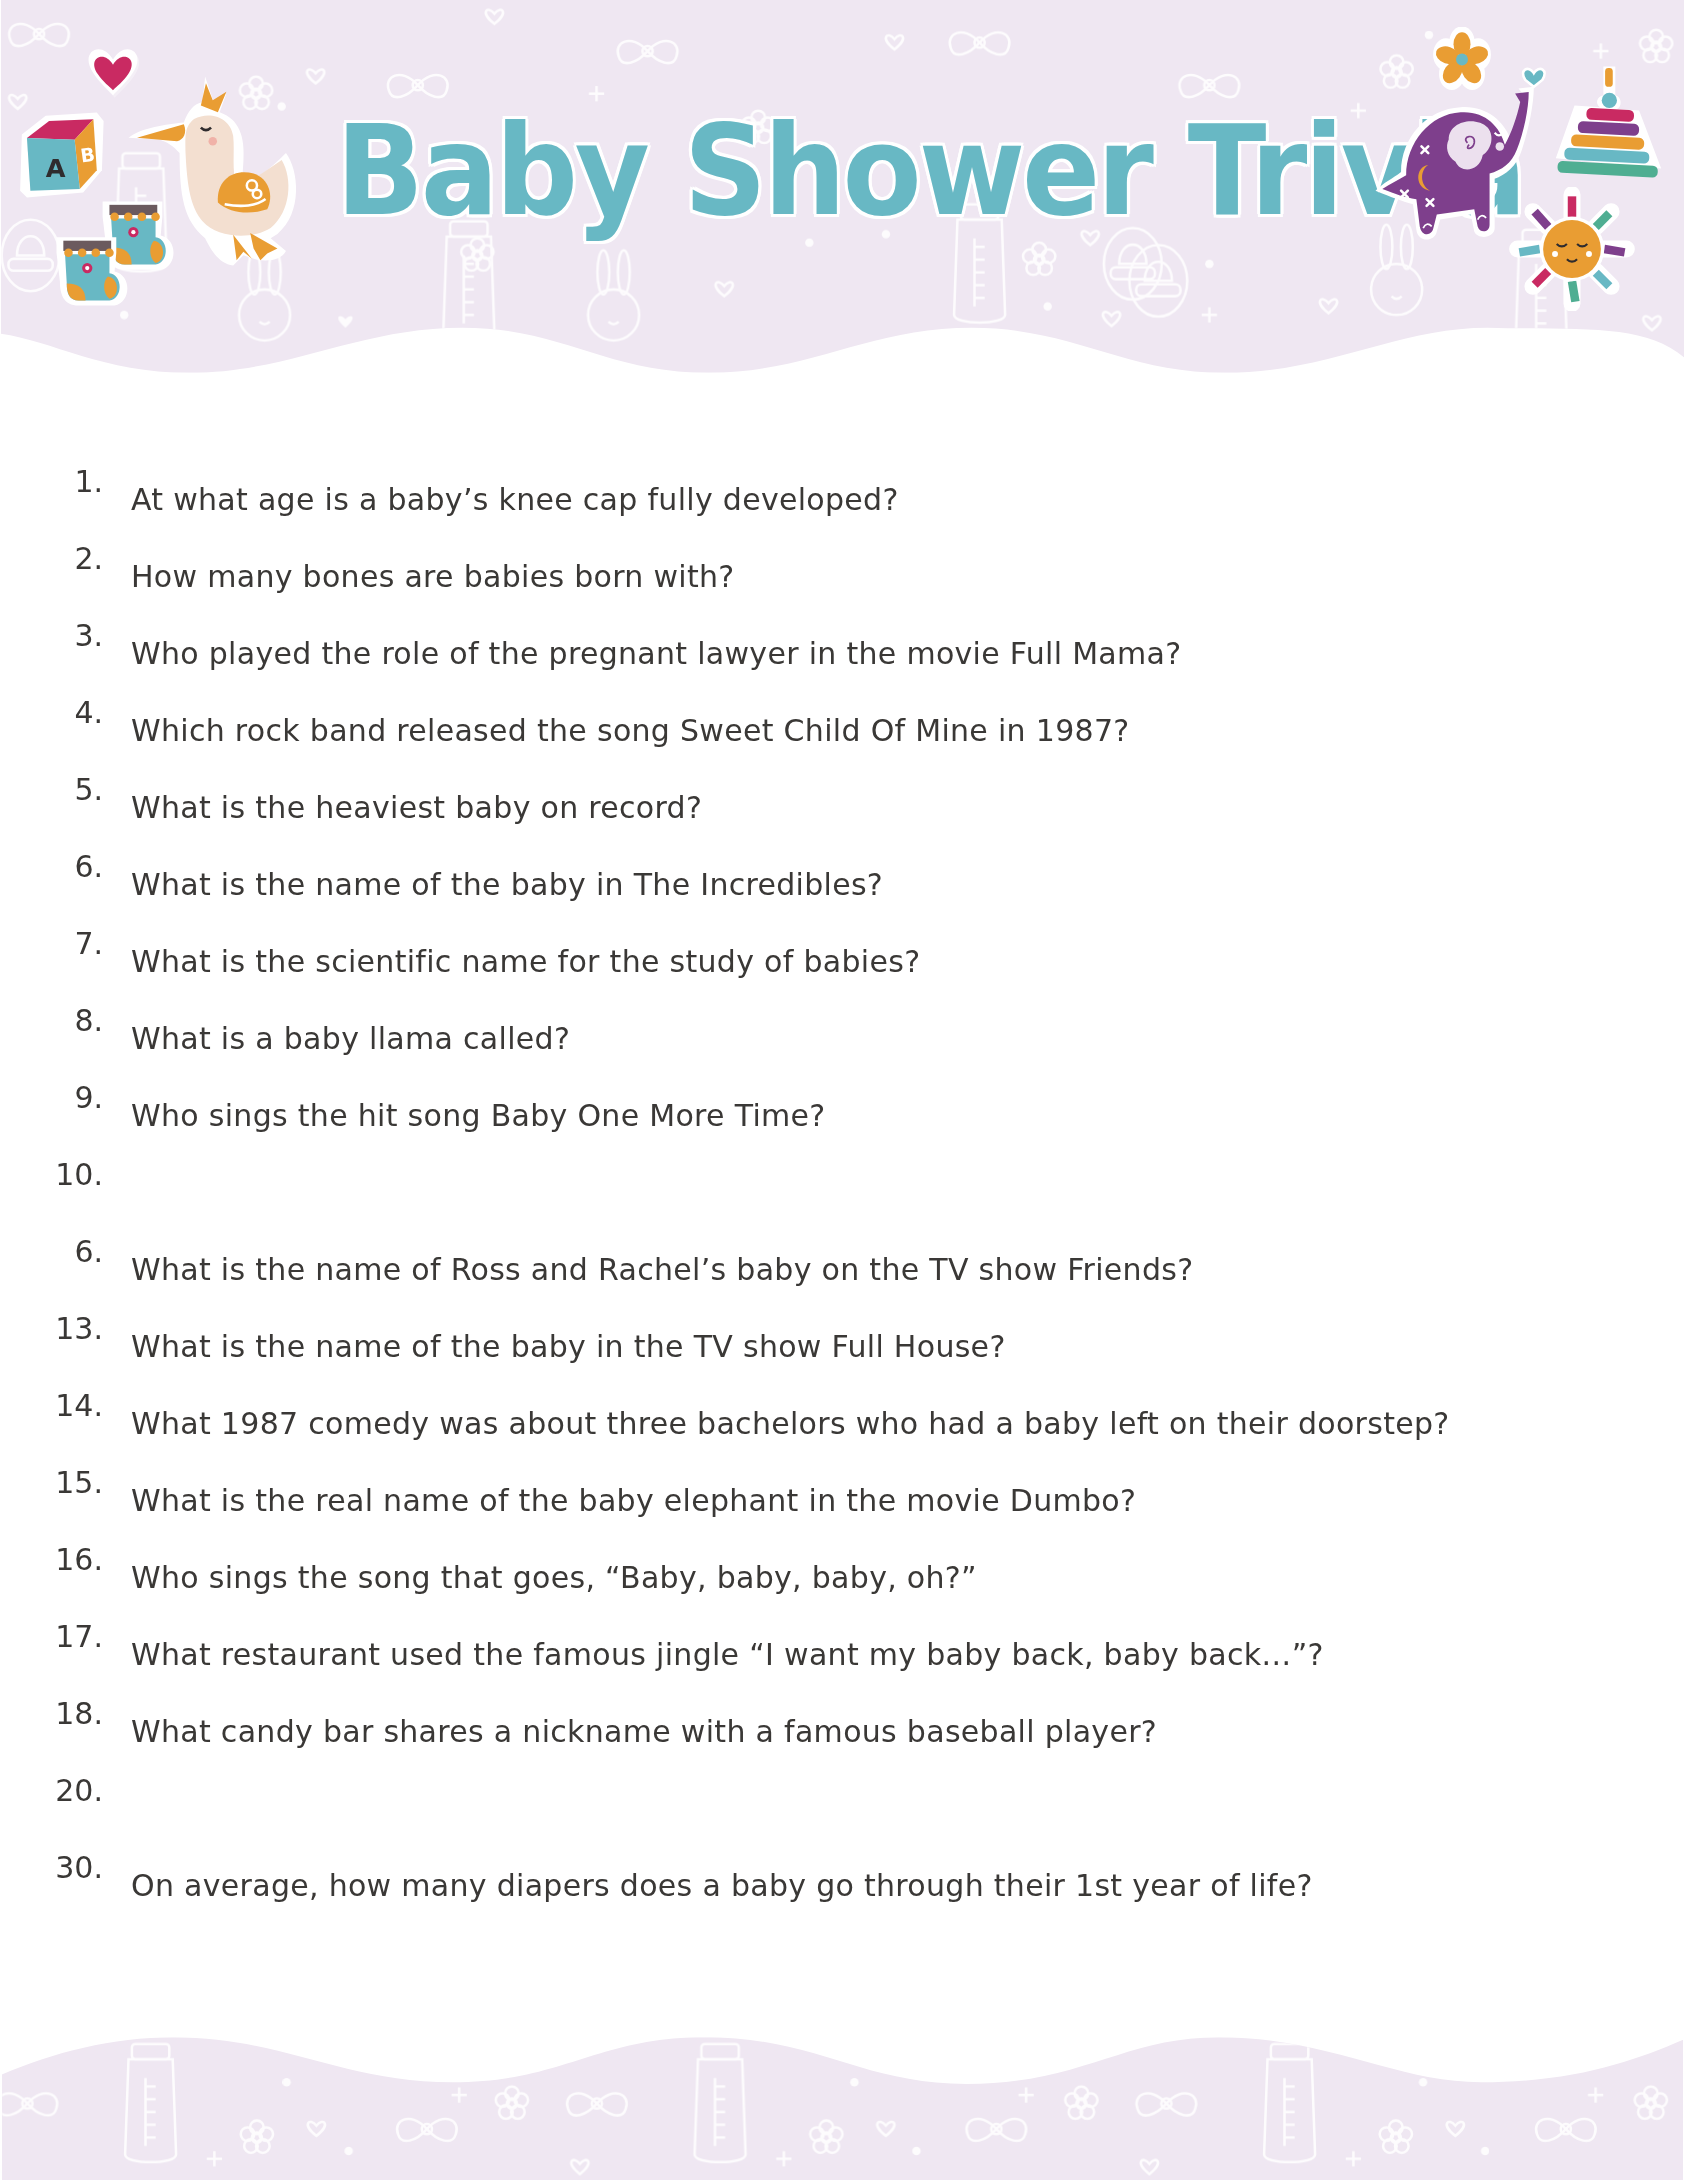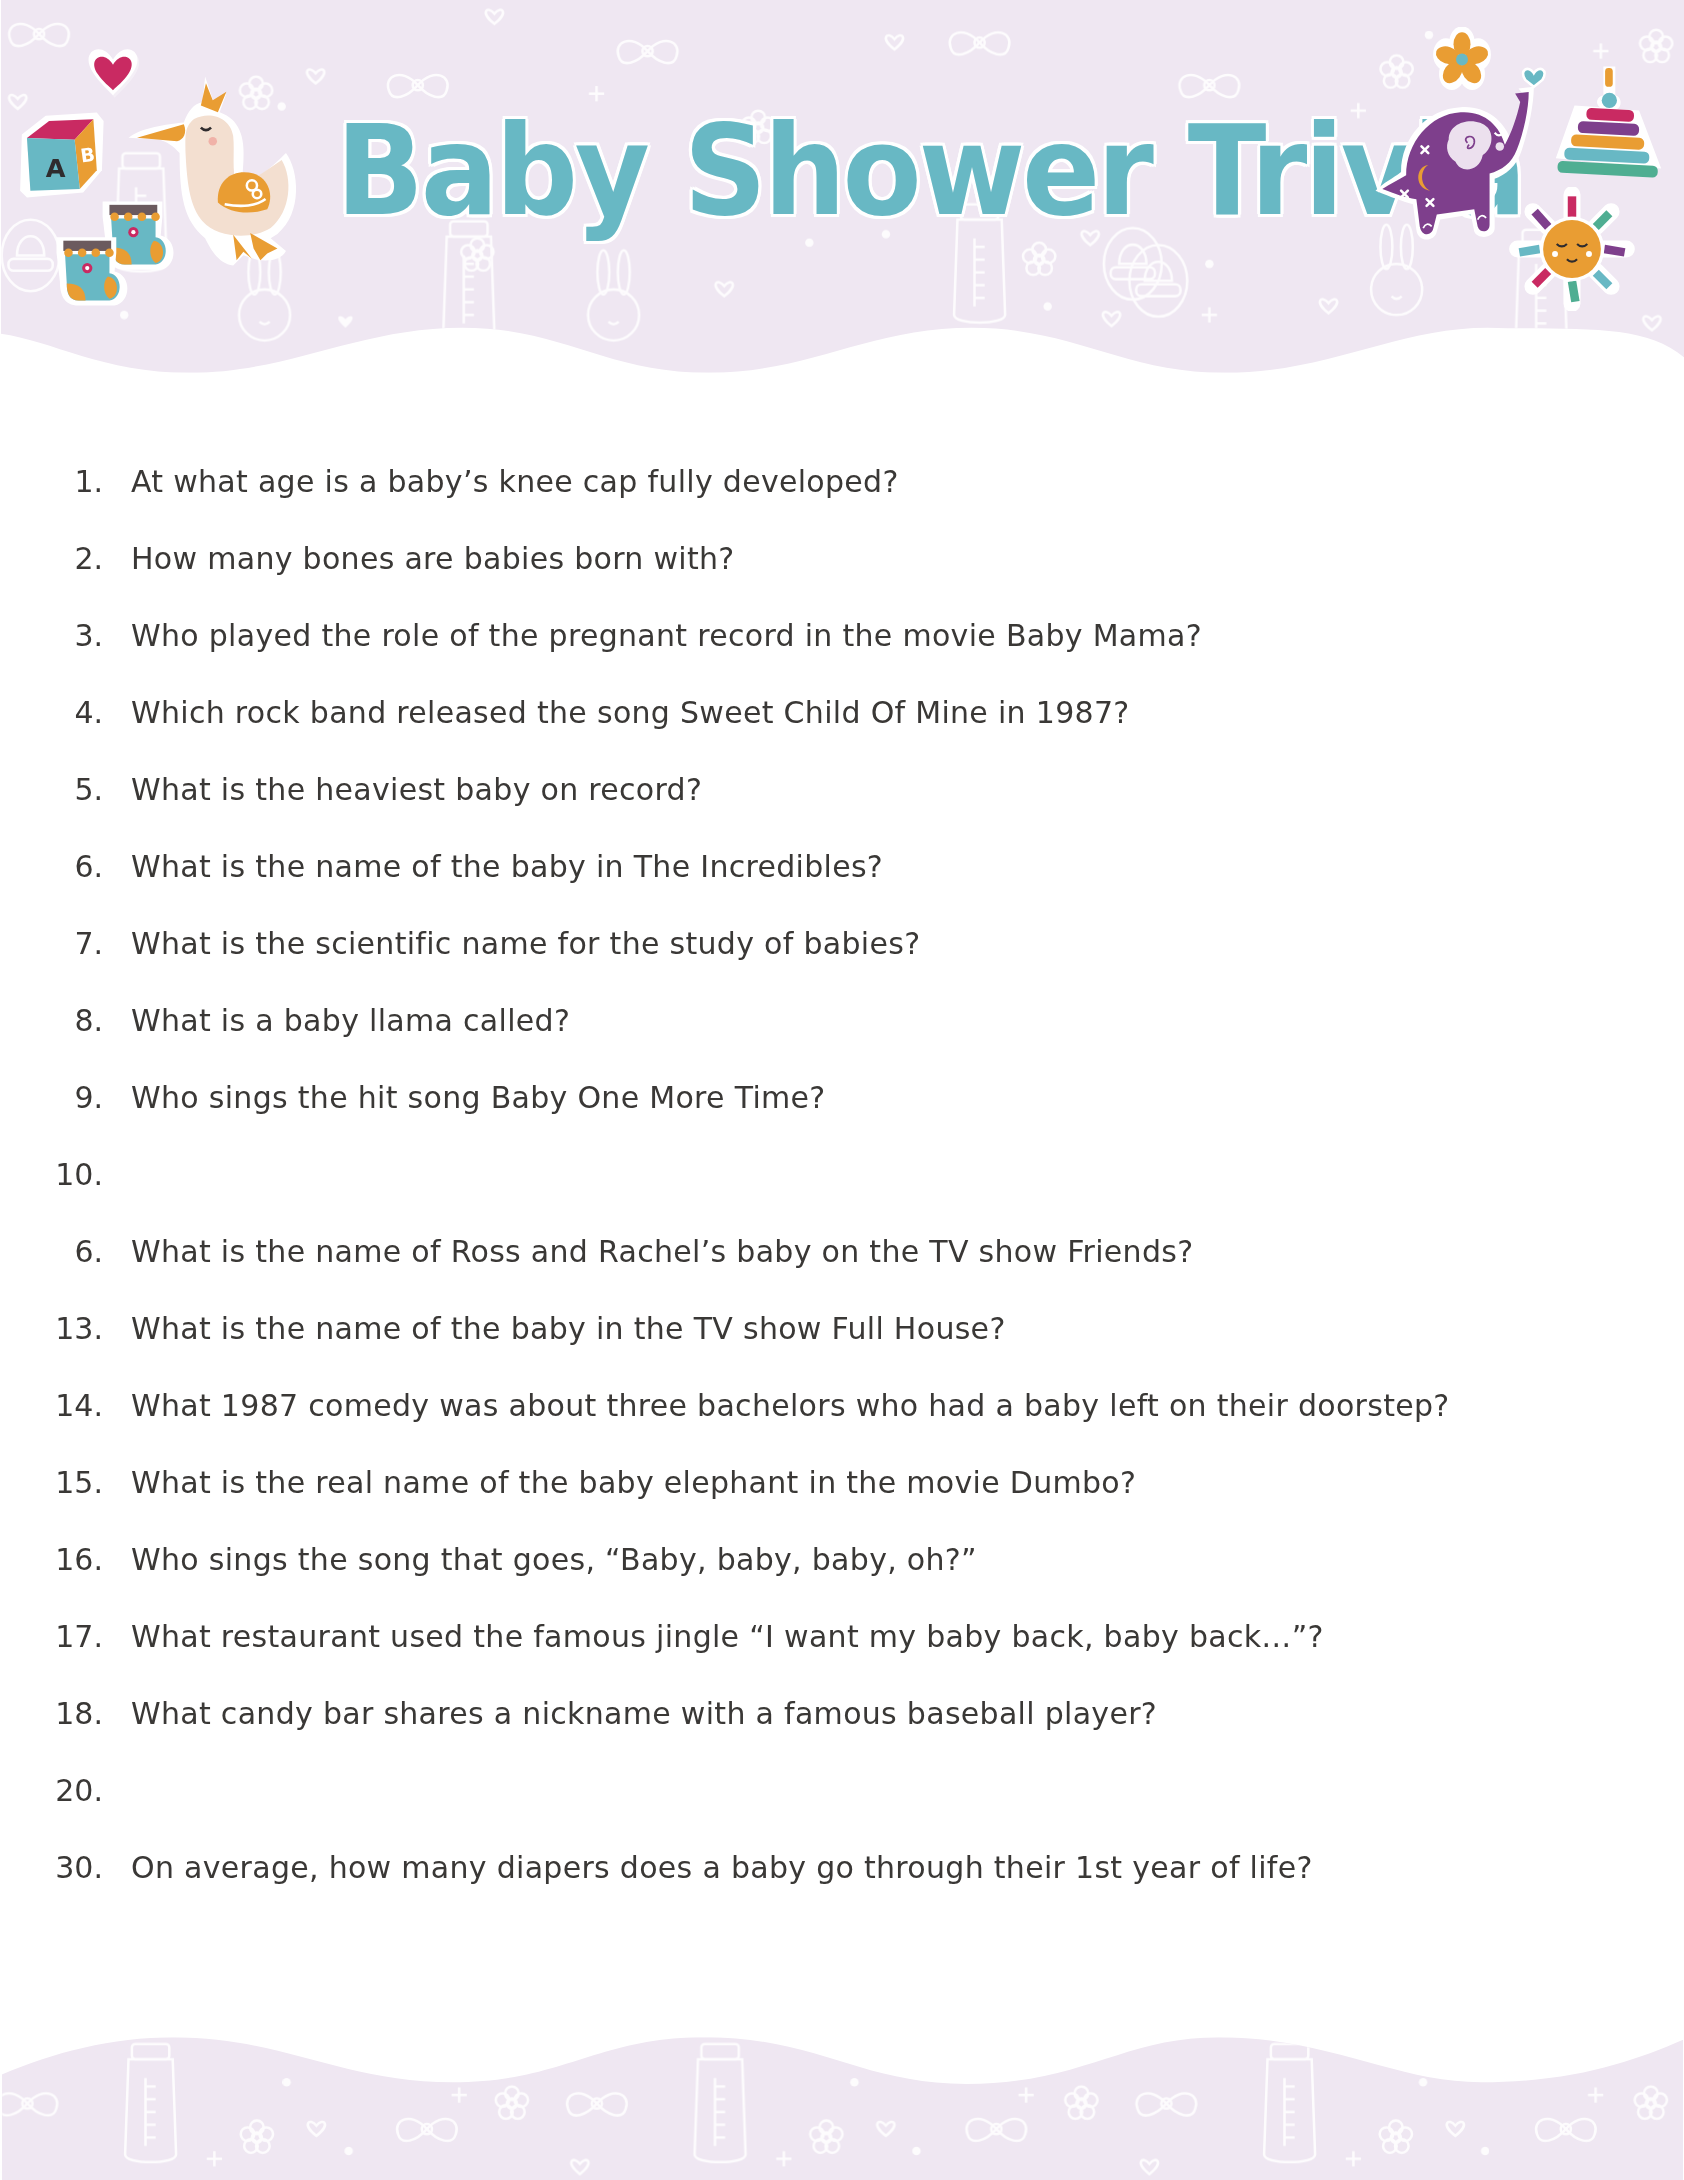--- a/index.html
+++ b/index.html
@@ -33,21 +33,21 @@
   }
   .q {
     position: relative; height: 77px;
     color: #3a3836; font-size: 30px; line-height: 77px;
     white-space: pre;
   }
   .q-num {
     position: absolute; right: calc(1685px - 103px); top: 0;
     text-align: right; width: 68px;
   }
-  .q-text { position: absolute; left: 131px; top: 0; letter-spacing: 0.3px; }
+  .q-text { position: absolute; left: 131px; top: 18px; letter-spacing: 0.3px; }
 </style>
 </head>
 <body>
 
 <svg class="bg-svg header" width="1685" height="383" viewBox="0 0 1978 450">
   <defs>
     <clipPath id="hdrClip">
       <path d="M0,0 H1978 V420 C1930,380 1860,388 1747,385 C1640,385 1560,438 1438,438 C1320,438 1260,385 1141,385 C1020,385 950,438 832,438 C710,438 660,385 542,385 C420,385 340,438 221,438 C120,438 60,400 0,392 Z"></path>
     </clipPath>
     <g id="doodleHeart">
@@ -309,21 +309,21 @@
   <li class="q">
     <span class="q-num">1.</span>
     <span class="q-text">At what age is a baby’s knee cap fully developed?</span>
   </li>
   <li class="q">
     <span class="q-num">2.</span>
     <span class="q-text">How many bones are babies born with?</span>
   </li>
   <li class="q">
     <span class="q-num">3.</span>
-    <span class="q-text">Who played the role of the pregnant record in the movie Baby Mama?</span>
+    <span class="q-text">Who played the role of the pregnant lawyer in the movie Full Mama?</span>
   </li>
   <li class="q">
     <span class="q-num">4.</span>
     <span class="q-text">Which rock band released the song Sweet Child Of Mine in 1987?</span>
   </li>
   <li class="q">
     <span class="q-num">5.</span>
     <span class="q-text">What is the heaviest baby on record?</span>
   </li>
   <li class="q">

